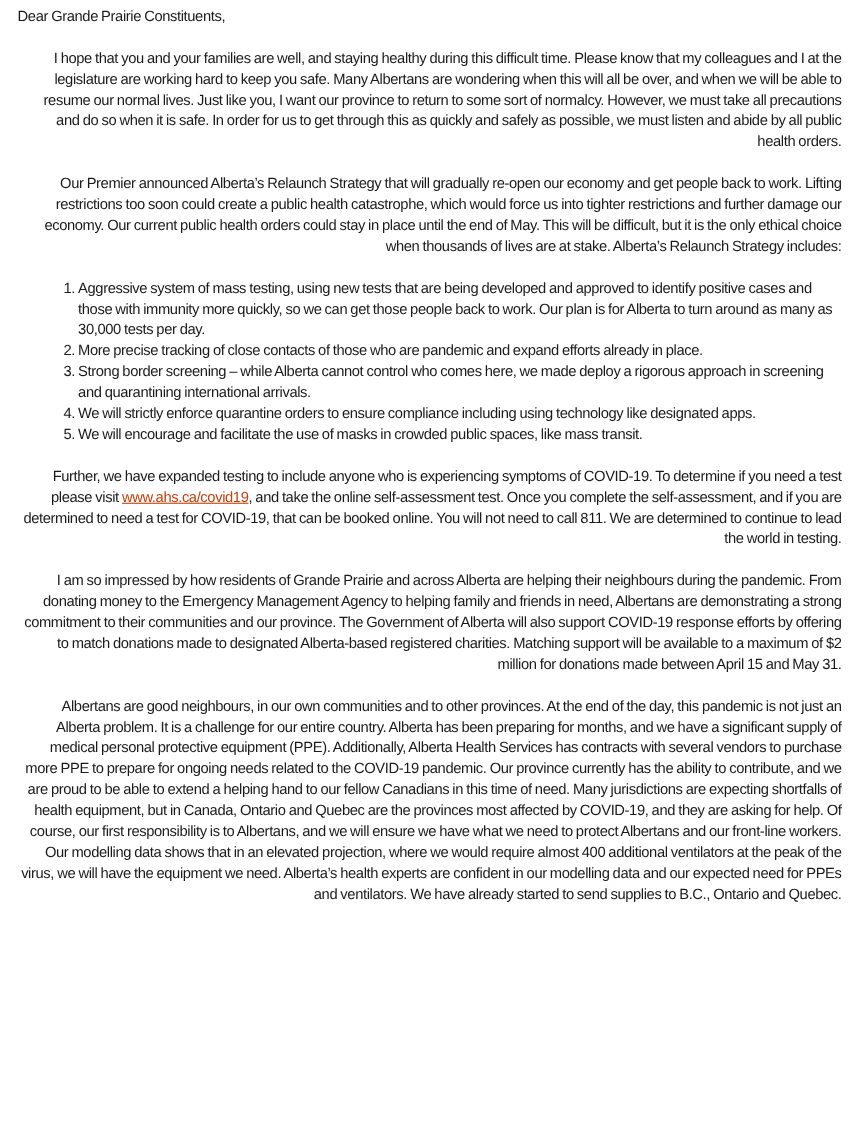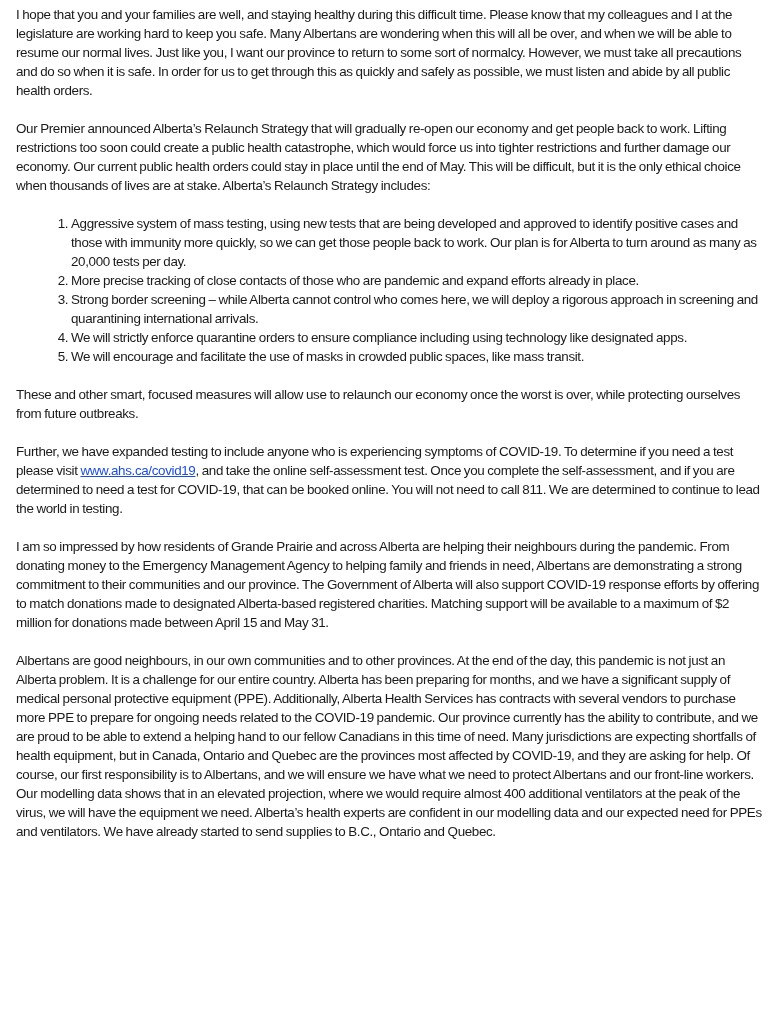--- a/index.html
+++ b/index.html
@@ -10,46 +10,46 @@
     }
     .page {
       position: relative;
       padding: 5px 10px 0 16px;
       font-size: 13.4px;
       line-height: 19px;
       letter-spacing: -0.35px;
       word-spacing: -0.5px;
     }
     .salutation { margin: 0 0 19px 0; }
-    p.para { margin: 0 0 19px 0; }
+    p.para { margin: 0 0 19px 0; text-align: right; }
     ol.list {
       margin: 0 0 19px 0;
       padding-left: 55px;
     }
     ol.list li { padding-left: 0; margin: 0; }
     ol.list li::marker { font-size: 13.4px; }
-    a.link { color: #1d4ed8; text-decoration: underline; }
+    a.link { color: #c2410c; text-decoration: underline; }
   </style>
 </head>
 <body>
 
 <div class="page">
+  <p class="salutation">Dear Grande Prairie Constituents,</p>
 
   <p class="para">I hope that you and your families are well, and staying healthy during this difficult time. Please know that my colleagues and I at the legislature are working hard to keep you safe. Many Albertans are wondering when this will all be over, and when we will be able to resume our normal lives. Just like you, I want our province to return to some sort of normalcy. However, we must take all precautions and do so when it is safe. In order for us to get through this as quickly and safely as possible, we must listen and abide by all public health orders.</p>
 
   <p class="para">Our Premier announced Alberta’s Relaunch Strategy that will gradually re-open our economy and get people back to work. Lifting restrictions too soon could create a public health catastrophe, which would force us into tighter restrictions and further damage our economy. Our current public health orders could stay in place until the end of May. This will be difficult, but it is the only ethical choice when thousands of lives are at stake. Alberta’s Relaunch Strategy includes:</p>
 
   <ol class="list">
-    <li>Aggressive system of mass testing, using new tests that are being developed and approved to identify positive cases and those with immunity more quickly, so we can get those people back to work. Our plan is for Alberta to turn around as many as 20,000 tests per day.</li>
+    <li>Aggressive system of mass testing, using new tests that are being developed and approved to identify positive cases and those with immunity more quickly, so we can get those people back to work. Our plan is for Alberta to turn around as many as 30,000 tests per day.</li>
     <li>More precise tracking of close contacts of those who are pandemic and expand efforts already in place.</li>
-    <li>Strong border screening – while Alberta cannot control who comes here, we will deploy a rigorous approach in screening and quarantining international arrivals.</li>
+    <li>Strong border screening – while Alberta cannot control who comes here, we made deploy a rigorous approach in screening and quarantining international arrivals.</li>
     <li>We will strictly enforce quarantine orders to ensure compliance including using technology like designated apps.</li>
     <li>We will encourage and facilitate the use of masks in crowded public spaces, like mass transit.</li>
   </ol>
 
-  <p class="para">These and other smart, focused measures will allow use to relaunch our economy once the worst is over, while protecting ourselves from future outbreaks.</p>
 
   <p class="para"><span>Further, we have expanded testing to include anyone who is experiencing symptoms of COVID-19. To determine if you need a test please visit </span><a class="link" href="#">www.ahs.ca/covid19</a><span>, and take the online self-assessment test. Once you complete the self-assessment, and if you are determined to need a test for COVID-19, that can be booked online. You will not need to call 811. We are determined to continue to lead the world in testing.</span></p>
 
   <p class="para">I am so impressed by how residents of Grande Prairie and across Alberta are helping their neighbours during the pandemic. From donating money to the Emergency Management Agency to helping family and friends in need, Albertans are demonstrating a strong commitment to their communities and our province. The Government of Alberta will also support COVID-19 response efforts by offering to match donations made to designated Alberta-based registered charities. Matching support will be available to a maximum of $2 million for donations made between April 15 and May 31.</p>
 
   <p class="para">Albertans are good neighbours, in our own communities and to other provinces. At the end of the day, this pandemic is not just an Alberta problem.  It is a challenge for our entire country. Alberta has been preparing for months, and we have a significant supply of medical personal protective equipment (PPE). Additionally, Alberta Health Services has contracts with several vendors to purchase more PPE to prepare for ongoing needs related to the COVID-19 pandemic. Our province currently has the ability to contribute, and we are proud to be able to extend a helping hand to our fellow Canadians in this time of need. Many jurisdictions are expecting shortfalls of health equipment, but in Canada, Ontario and Quebec are the provinces most affected by COVID-19, and they are asking for help. Of course, our first responsibility is to Albertans, and we will ensure we have what we need to protect Albertans and our front-line workers. Our modelling data shows that in an elevated projection, where we would require almost 400 additional ventilators at the peak of the virus, we will have the equipment we need. Alberta’s health experts are confident in our modelling data and our expected need for PPEs and ventilators.  We have already started to send supplies to B.C., Ontario and Quebec.</p>
 </div>
 
 </body></html>

